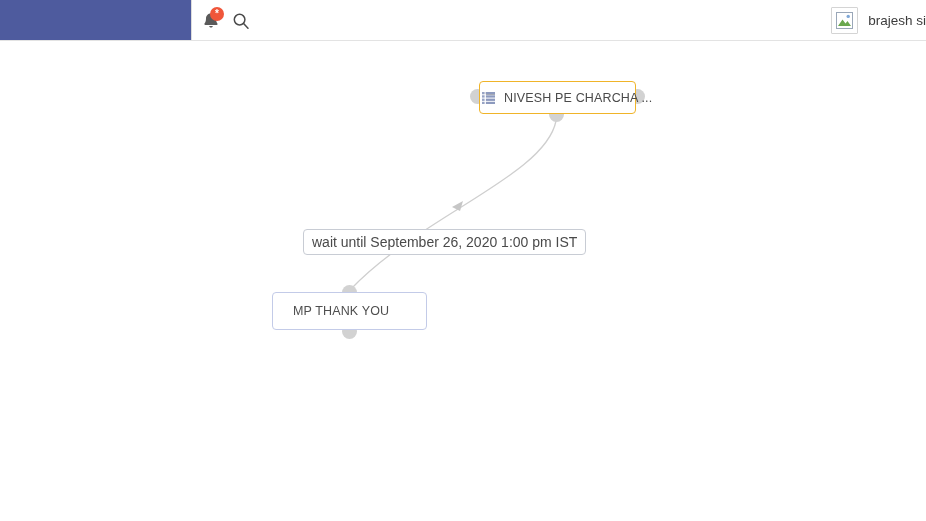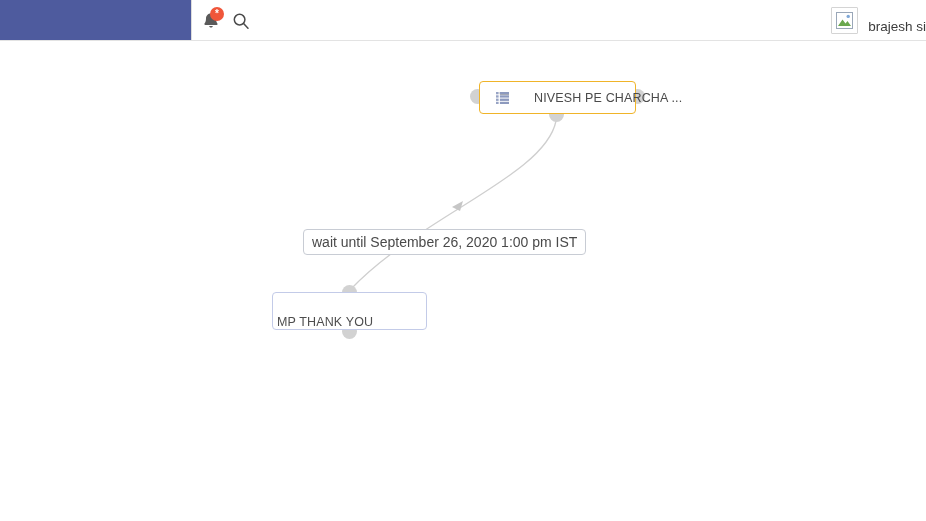--- a/index.html
+++ b/index.html
@@ -68,21 +68,21 @@
     width: 18px;
     height: 18px;
   }
 
   
   .user-area {
     position: absolute;
     right: 0px;
     top: 7px;
     display: flex;
-    align-items: flex-end;
+    align-items: center;
     gap: 10px;
   }
   .avatar-broken {
     width: 27px;
     height: 27px;
     border: 1px solid #d4d4d4;
     background: #fff;
     position: relative;
     border-radius: 1px;
   }
@@ -139,31 +139,30 @@
     display: flex;
     align-items: center;
     z-index: 5;
   }
   .node-source {
     left: 479px;
     top: 40px;
     width: 157px;
     height: 33px;
     border: 1.6px solid #f0b429;
-    padding-left: 16px;
-    gap: 25px;
+    padding-left: 2px;
+    gap: 9px;
   }
   .node-target {
     left: 272px;
     top: 251px;
     width: 155px;
     height: 38px;
     border: 1.3px solid #c3cbe8;
-    padding-left: 4px;
-    align-items: flex-end;
+    padding-left: 20px;
   }
   .node-label {
     font-size: 12.5px;
     color: #4a4a4a;
     white-space: nowrap;
     letter-spacing: .15px;
     font-family: "Liberation Sans", sans-serif;
   }
   .node-target .node-label { font-size: 12.5px; color:#4e4e4e; }
 

